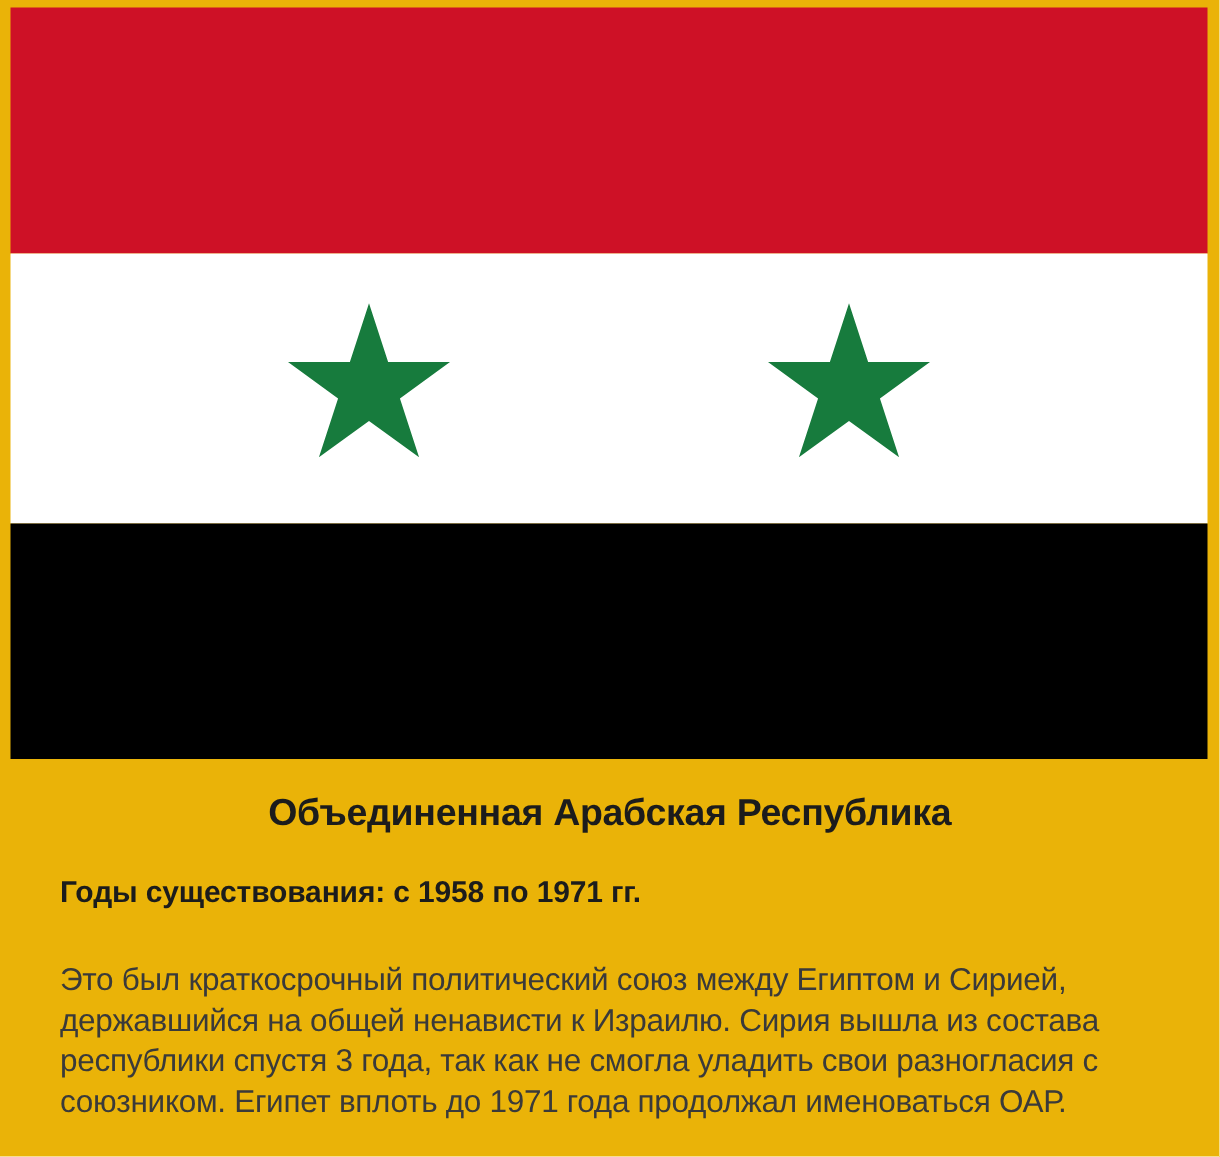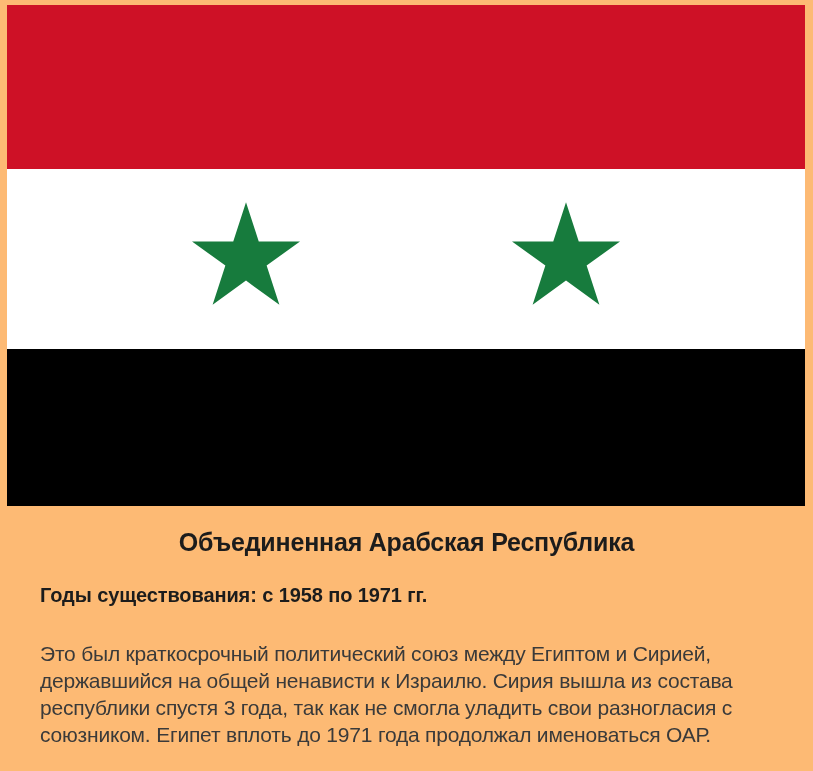--- a/index.html
+++ b/index.html
@@ -7,21 +7,21 @@
     width: 813px;
     height: 771px;
     background: #ffffff;
     font-family: "Liberation Sans", "DejaVu Sans", sans-serif;
     overflow: hidden;
   }
   .page {
     position: relative;
     width: 813px;
     height: 771px;
-    background: #fdba74;
+    background: #eab308;
   }
   .flag {
     position: absolute;
     left: 7px;
     top: 5px;
     width: 798px;
     height: 501px;
   }
   .stripe { width: 100%; }
   .stripe-red   { height: 164px; }

